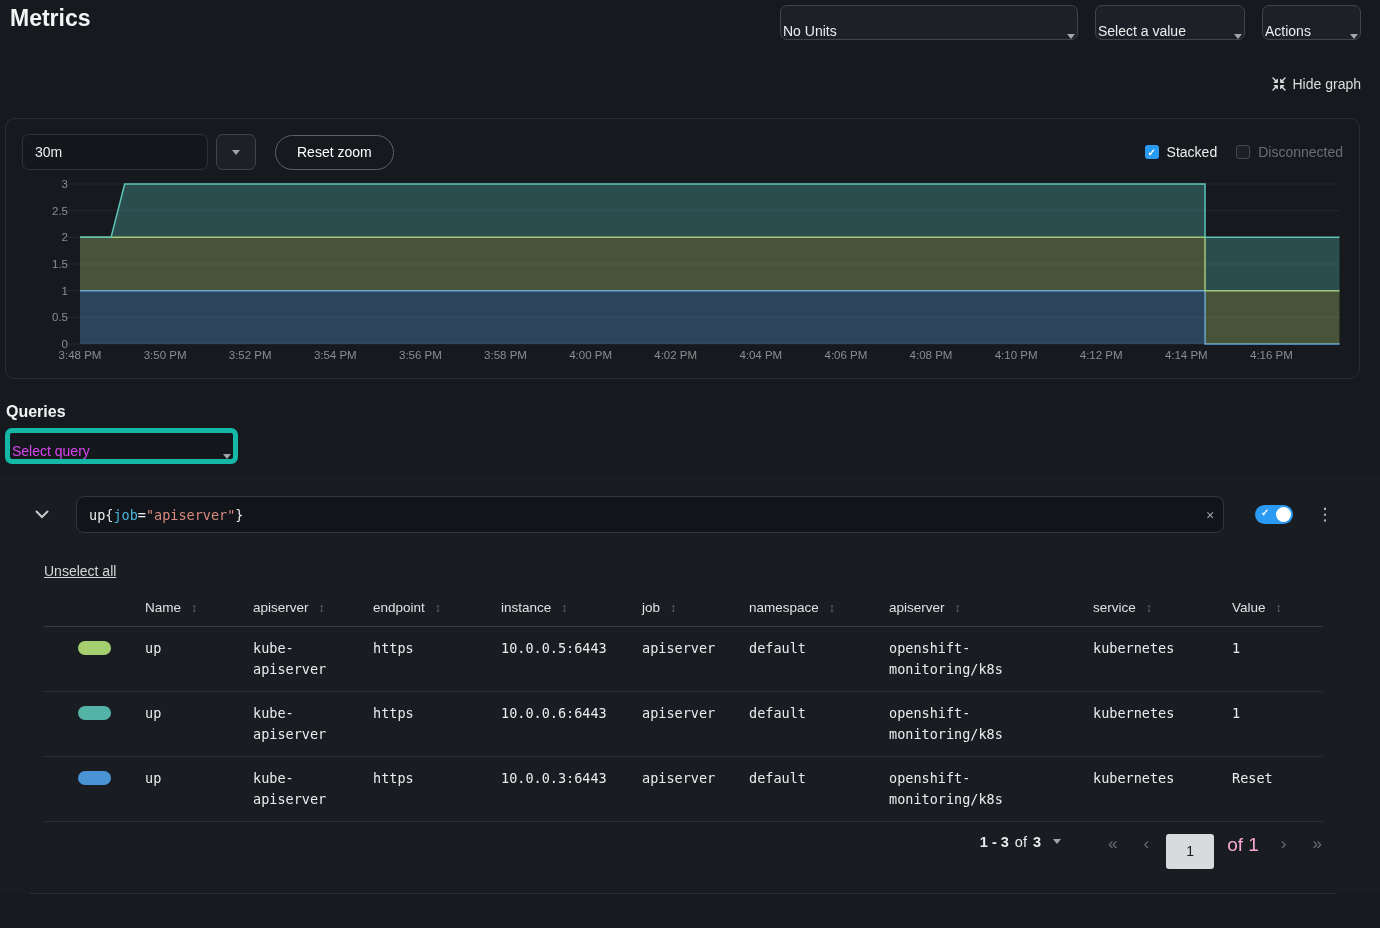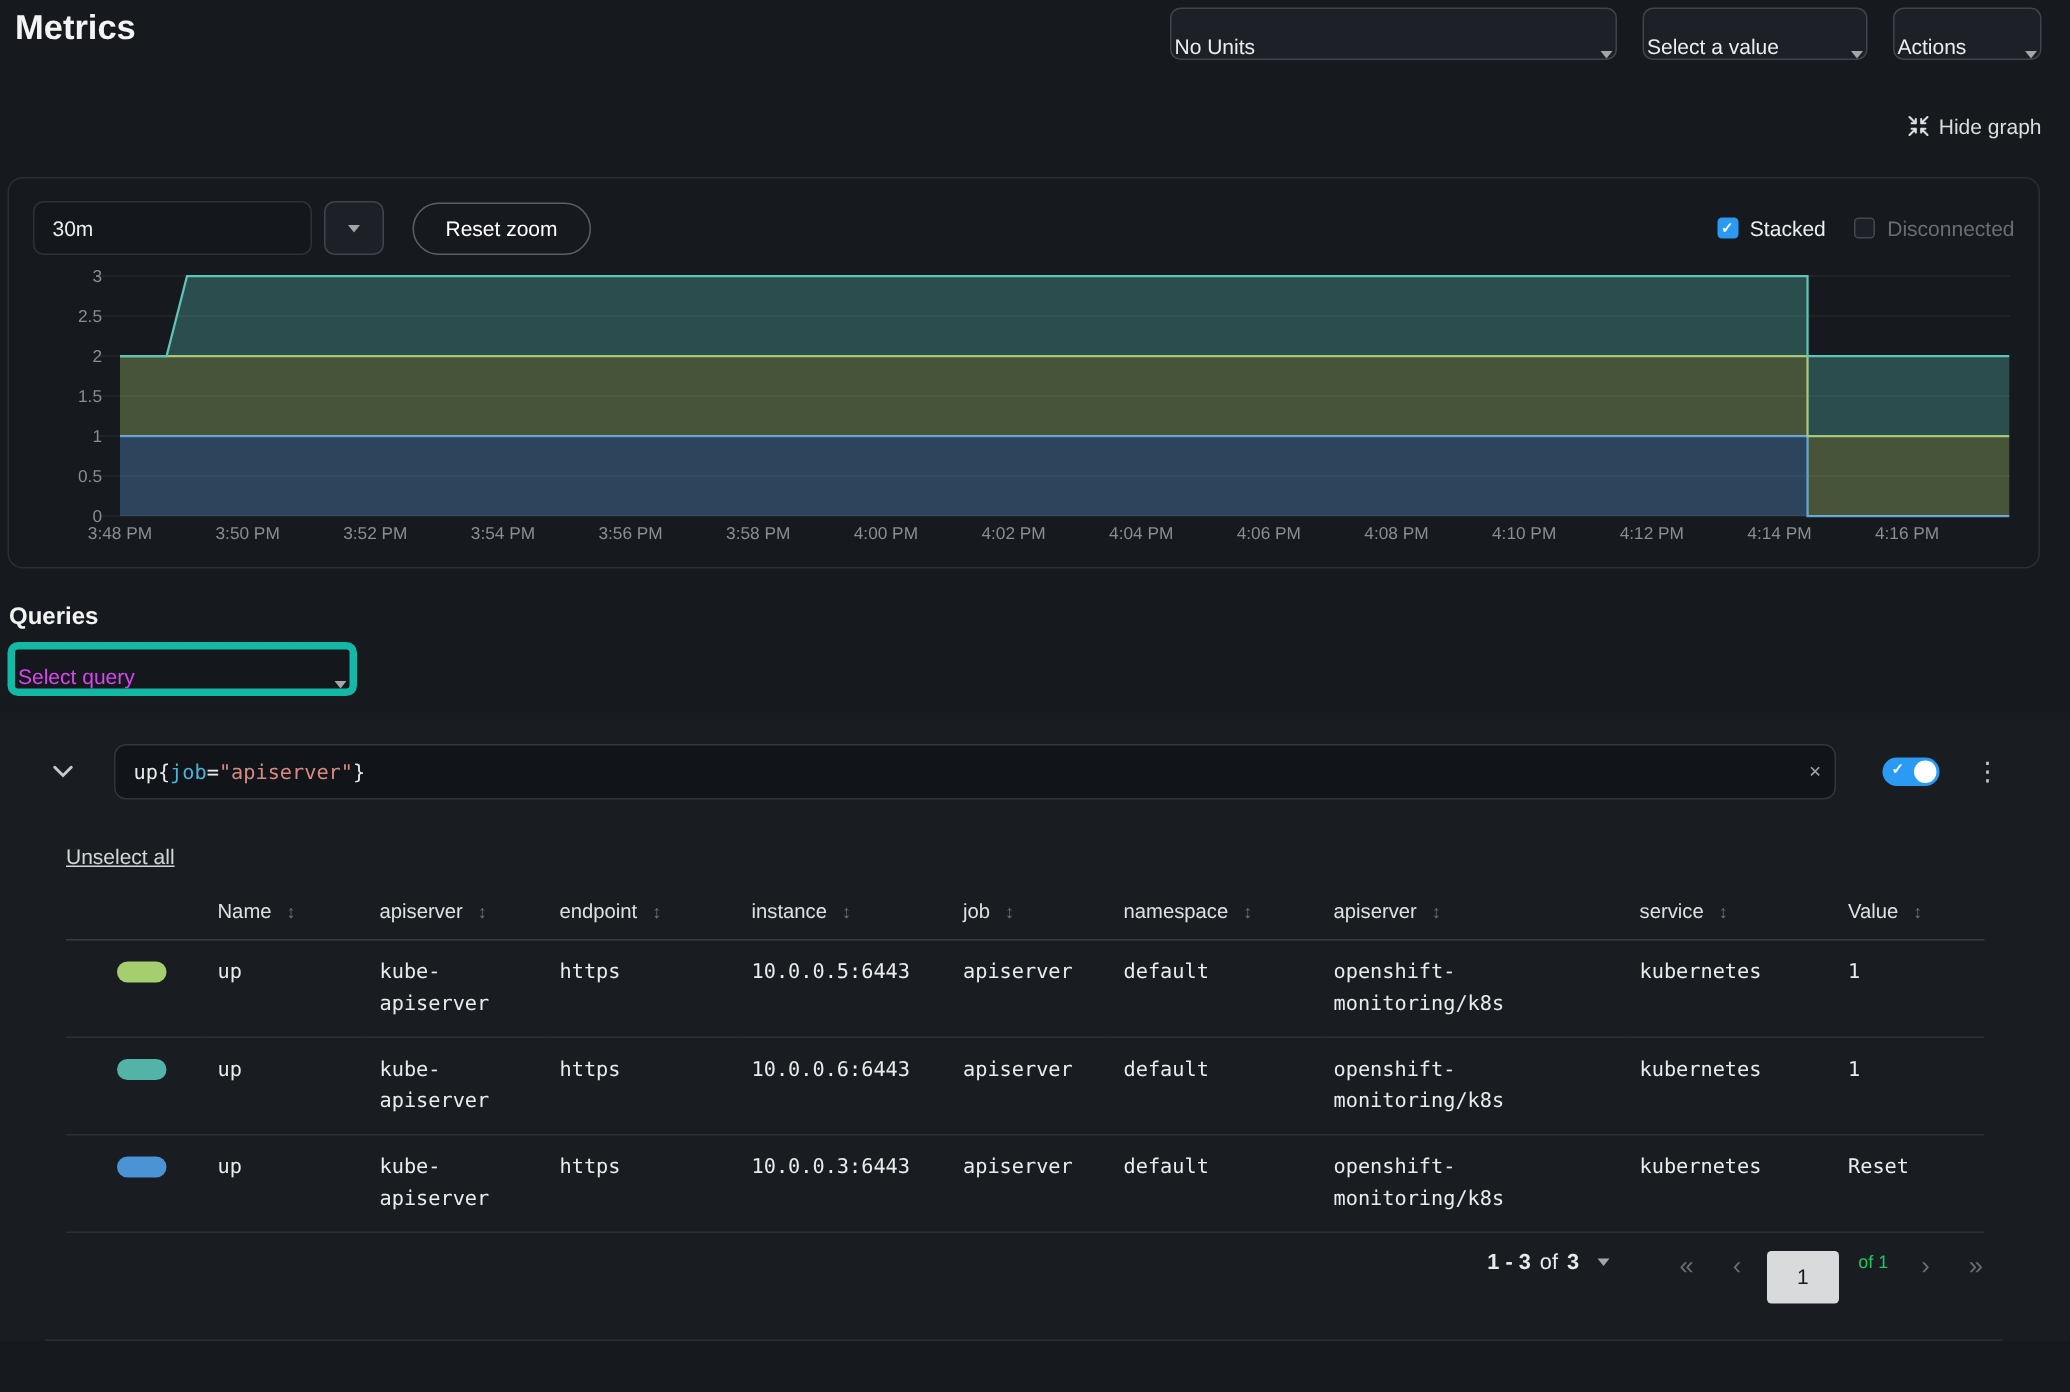--- a/index.html
+++ b/index.html
@@ -72,21 +72,21 @@
 .col-0{width:108px}.col-1{width:120px}.col-2{width:128px}.col-3{width:141px}
 .col-4{width:107px}.col-5{width:140px}.col-6{width:204px}.col-7{width:139px}.col-8{width:99px}
 
 
 .pagination{display:flex;justify-content:flex-end;align-items:flex-start;margin:12px 0 0}
 .per-page{display:flex;align-items:center;gap:6px;cursor:pointer;margin-right:34px;font-size:14.5px}
 .pp-bold{font-weight:700}
 .per-page .caret{margin-left:6px}
 .nav-arrow{background:none;border:none;color:#6a6e73;font-size:17px;padding:0 13px;cursor:default;font-family:inherit}
 .page-input{width:48px;height:35px;border:none;border-radius:3px;background:#d8dadb;color:#17191c;text-align:center;font-size:14px;font-family:inherit;margin:0 4px}
-.of-pages{margin:0 9px;font-size:12px;color:#22c55e}
+.of-pages{margin:0 9px;font-size:19px;color:#f9a8d4}
 .bottom-rule{border-top:1px solid #2c3036;margin-top:24px}
 </style>
 </head>
 <body>
 
 <div class="top-row">
   <h1 class="page-title">Metrics</h1>
   <div class="top-selects">
     <div class="select-box units">
       <span>No Units</span>

